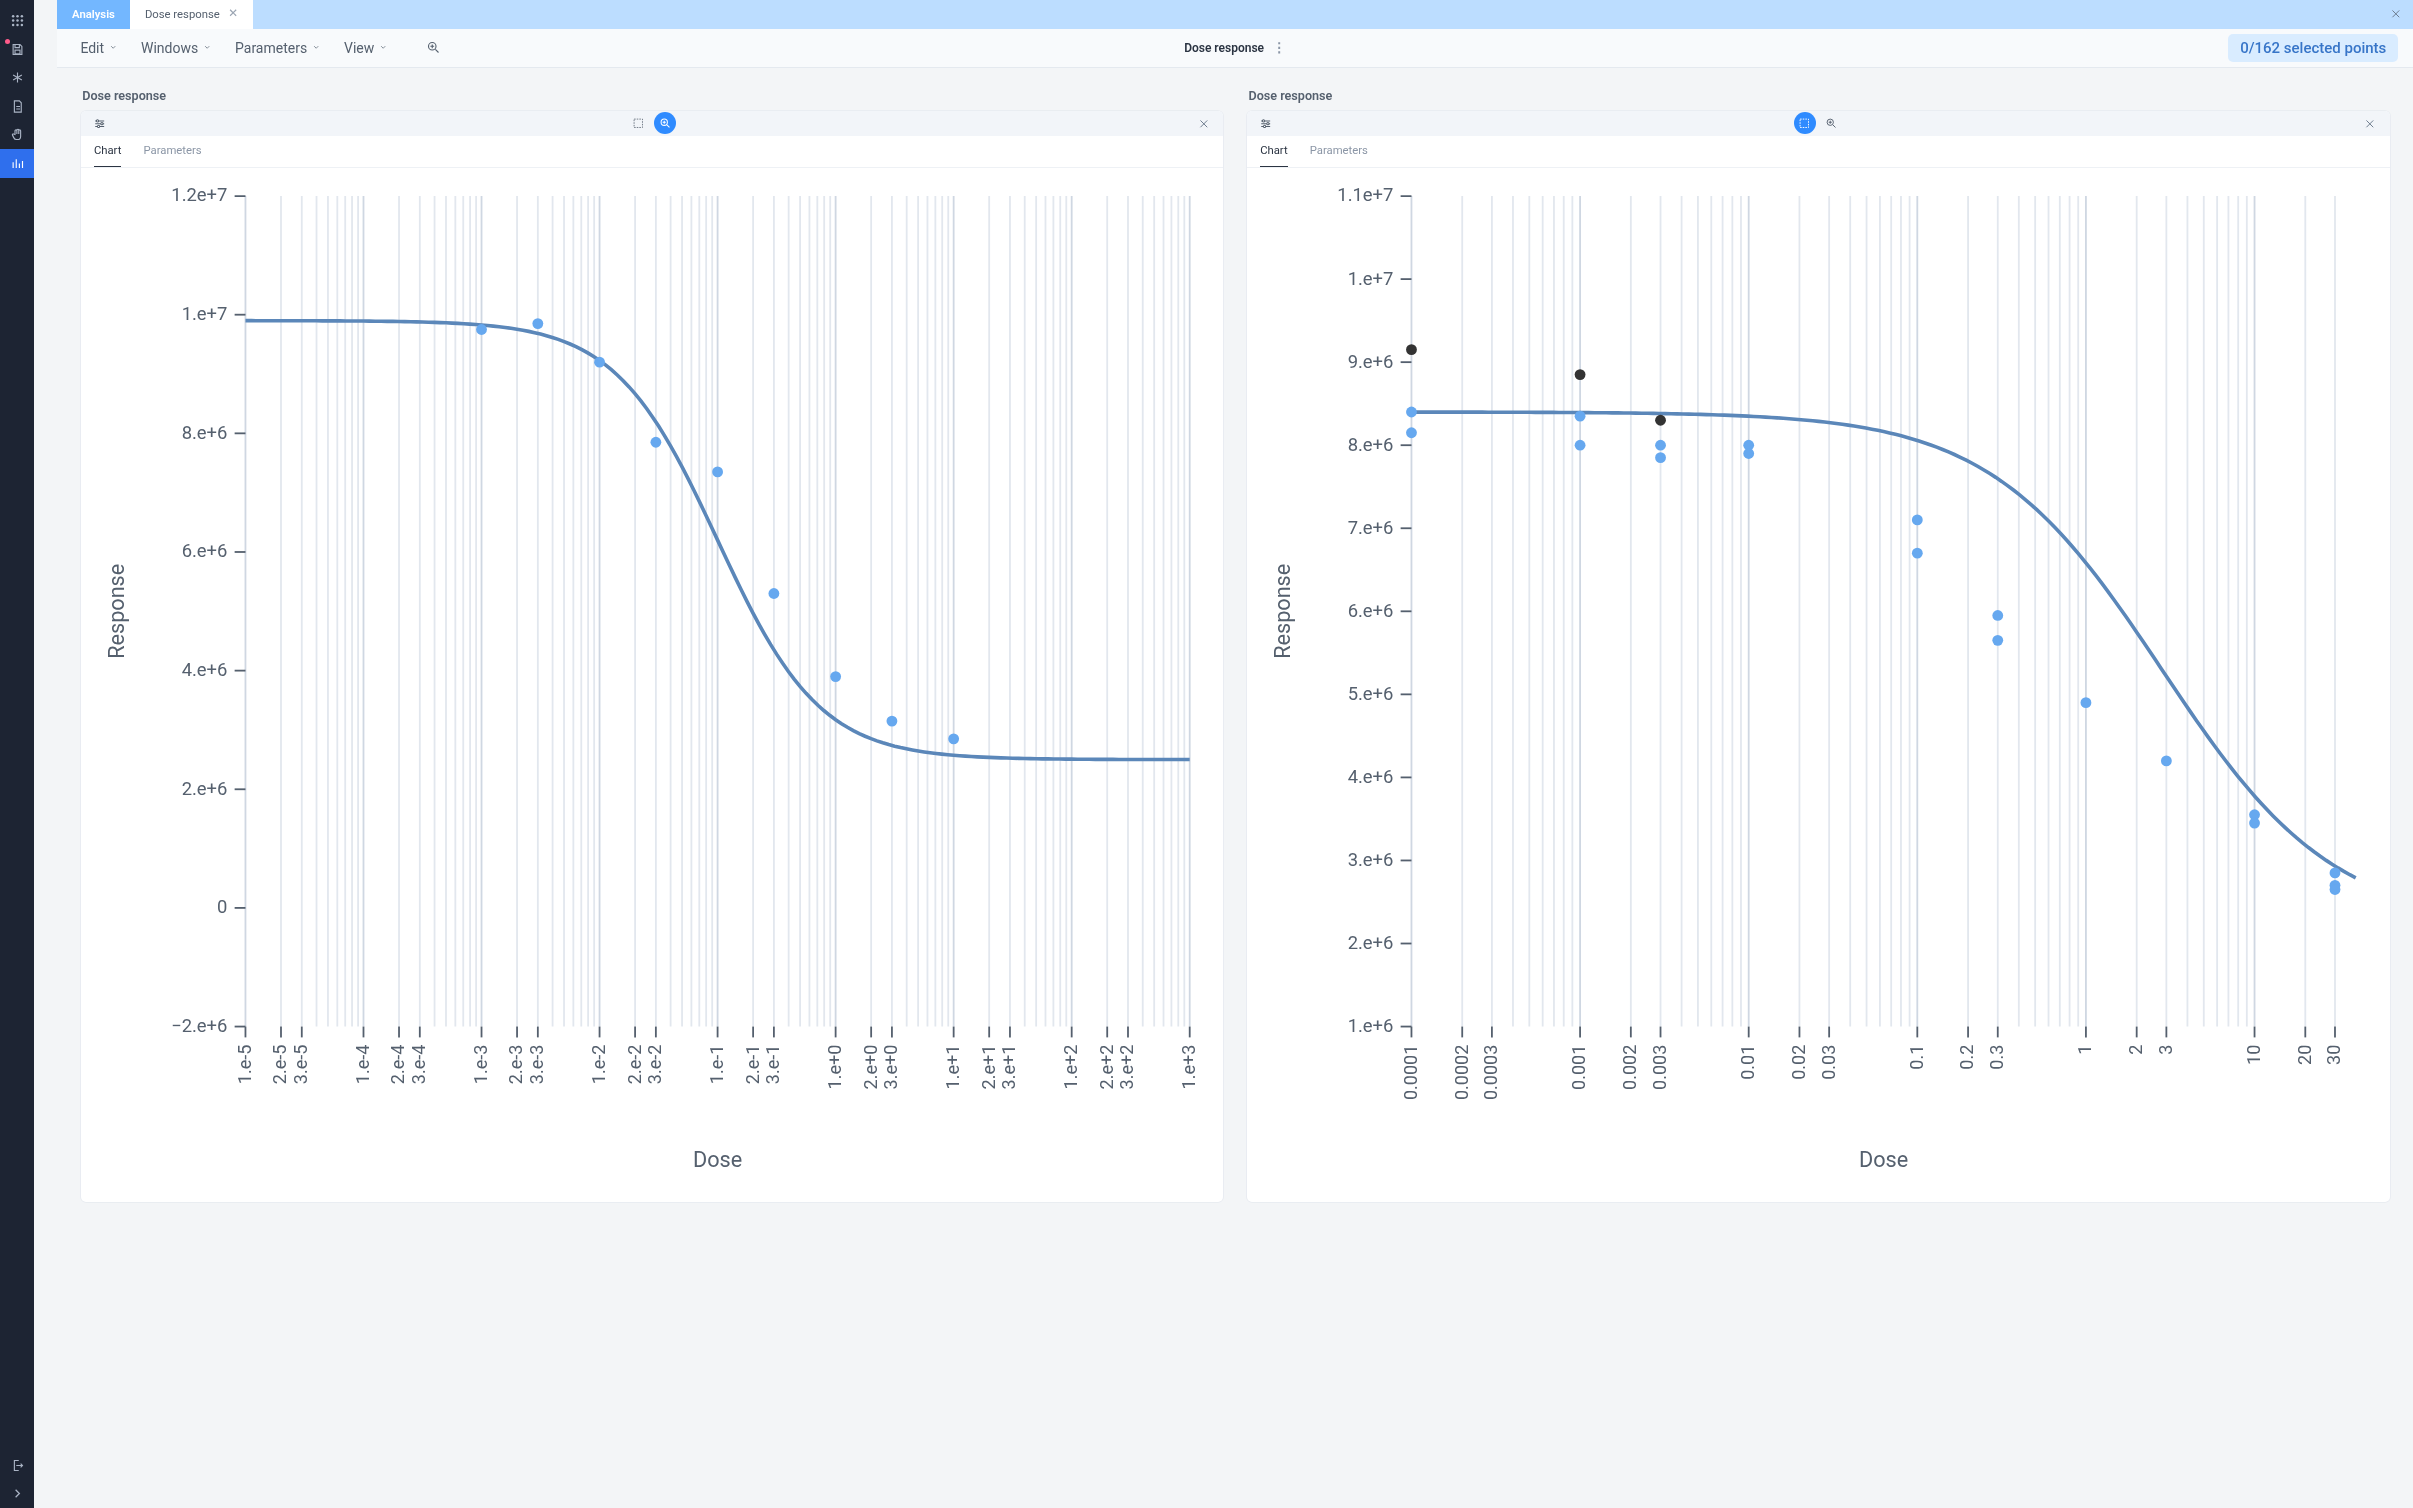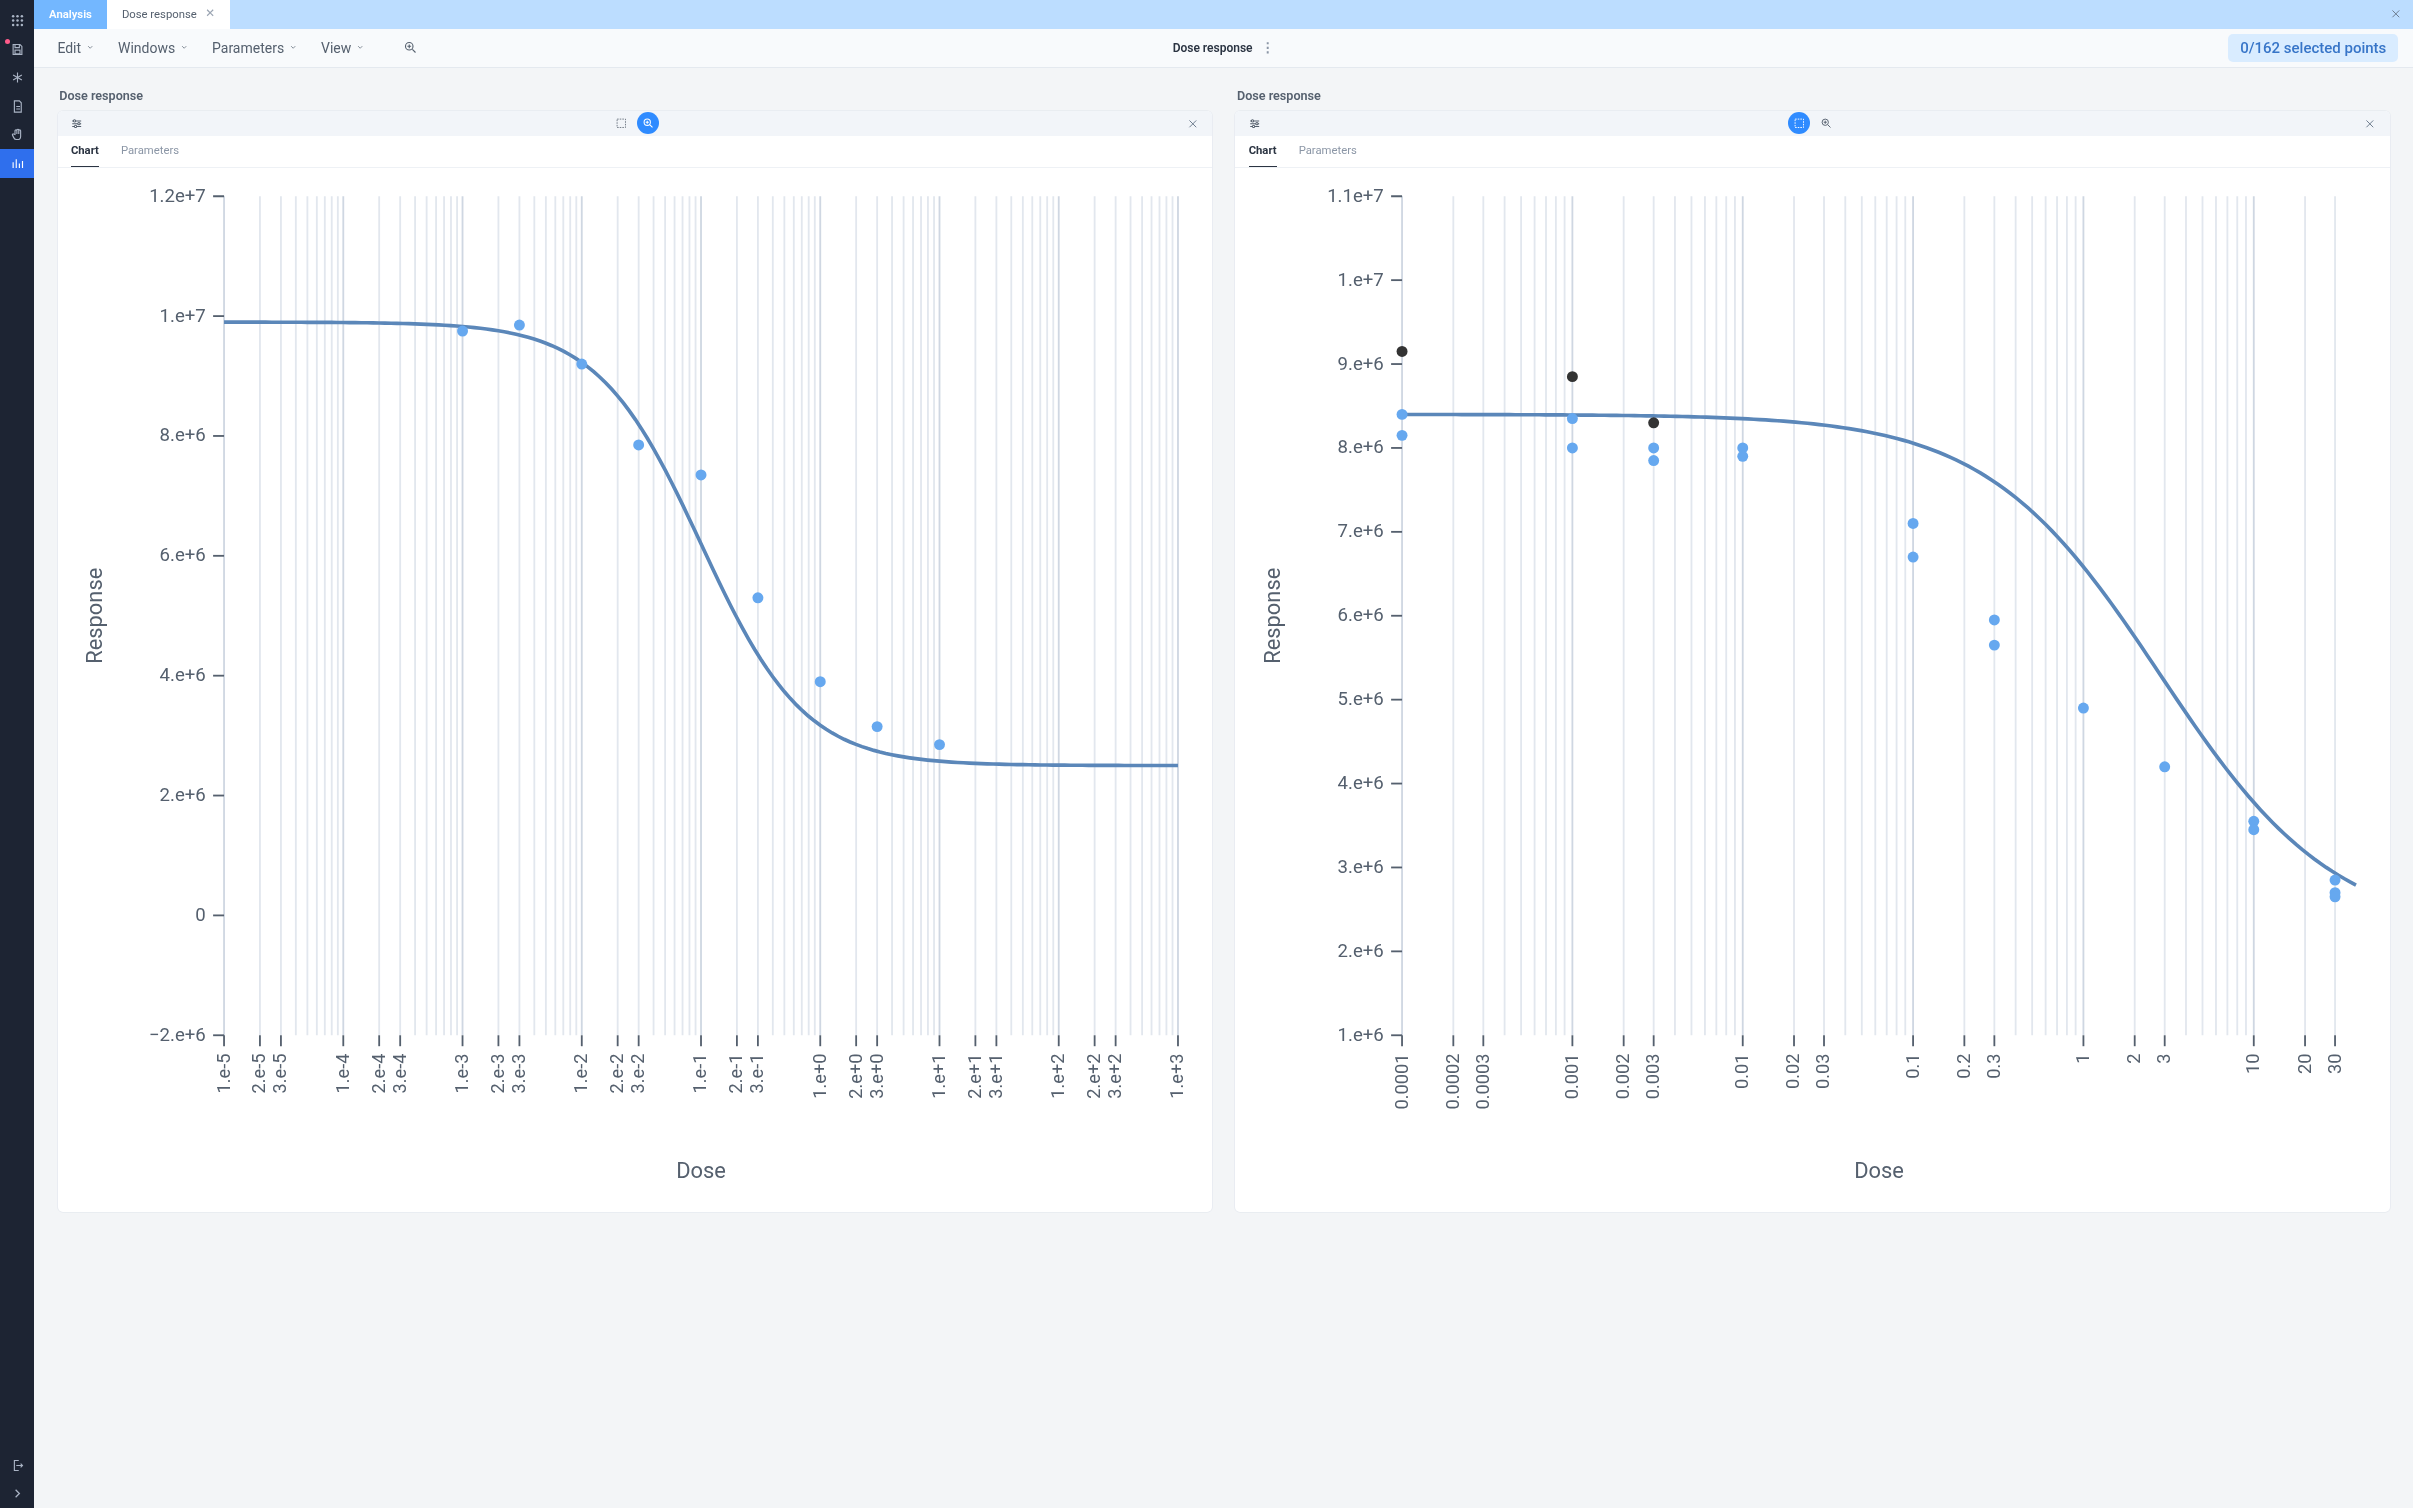--- a/index.html
+++ b/index.html
@@ -8,21 +8,21 @@
 
 
 .sidebar { width: 34px; background: #1d2433; flex-shrink: 0; display: flex; flex-direction: column; align-items: center; padding-top: 6.7px; }
 .sidebar .spacer { flex: 1; }
 .sidebar-icon { width: 34px; height: 28.5px; display: flex; align-items: center; justify-content: center; color: #aab4c5; cursor: pointer; position: relative; }
 .sidebar-icon.active { background: #2f6fed; color: #fff; }
 .sidebar-icon svg { width: 15px; height: 15px; }
 .save-dirty::before { content: ""; position: absolute; top: 3.4px; left: 5px; width: 5px; height: 5px; border-radius: 50%; background: #ff5b8a; }
 
 
-.main { flex: 1; display: flex; flex-direction: column; min-width: 0; }
+.main { flex: 1; display: flex; flex-direction: column; min-width: 0; padding-left: 23px; }
 
 
 .topbar { height: 28.5px; background: #bcddff; display: flex; align-items: stretch; }
 .top-tab { display: flex; align-items: center; padding: 0 15px; font-size: 11.3px; cursor: pointer; }
 .top-tab.primary { background: #73b7ff; color: #fff; font-weight: 600; }
 .top-tab.doc { background: #fff; color: #55606e; gap: 8.4px; }
 .top-tab.doc .close { color: #9aa4b2; cursor: pointer; font-size: 11.7px; line-height: 1; }
 .topbar .top-spacer { flex: 1; }
 .topbar .win-close { width: 34px; display: flex; align-items: center; justify-content: center; color: #6c7a8d; cursor: pointer; }
 
@@ -44,21 +44,21 @@
 .panel { background: #fff; border-radius: 5px; box-shadow: 0 0 0 0.8px #e6eaf0; overflow: hidden; }
 .panel-toolbar { height: 25px; background: #f2f5f9; display: flex; align-items: center; padding: 0 8.4px; gap: 5px; }
 .panel-toolbar .spacer { flex: 1; }
 .tool-icon { width: 22px; height: 22px; border-radius: 50%; display: flex; align-items: center; justify-content: center; color: #55606e; cursor: pointer; }
 .tool-icon.rect { border-radius: 3.4px; }
 .tool-icon.blue { background: #2f8bff; color: #fff; }
 .tool-close { color: #6c7a8d; cursor: pointer; }
 
 .panel-tabs { display: flex; padding: 8.4px 13.4px 0; gap: 22px; border-bottom: 0.8px solid #eef1f5; }
 .panel-tab { font-size: 11.3px; color: #8b96a6; padding-bottom: 8.4px; cursor: pointer; border-bottom: 1.7px solid transparent; }
-.panel-tab.active { color: #2b3442; font-weight: 700; border-bottom-color: #2b3442; }
+.panel-tab.active { color: #2b3442; font-weight: 400; border-bottom-color: #2b3442; }
 
 .chart-area { padding: 10px 11.7px 13.4px; }
 .chart-area svg { width: 100%; height: auto; display: block; }
 .axis-title { font-size: 12px; fill: #55606e; }
 .grid line { stroke: #e2e7ee; stroke-width: 1; }
 .grid line.major { stroke: #cfd7e2; }
 .tick { stroke: #55606e; stroke-width: 1; }
 .tick-lbl { font-size: 10.2px; fill: #55606e; }
 .xtick-lbl { font-size: 10px; fill: #55606e; }
 .curve { fill: none; stroke: #5b87b9; stroke-width: 2; }

